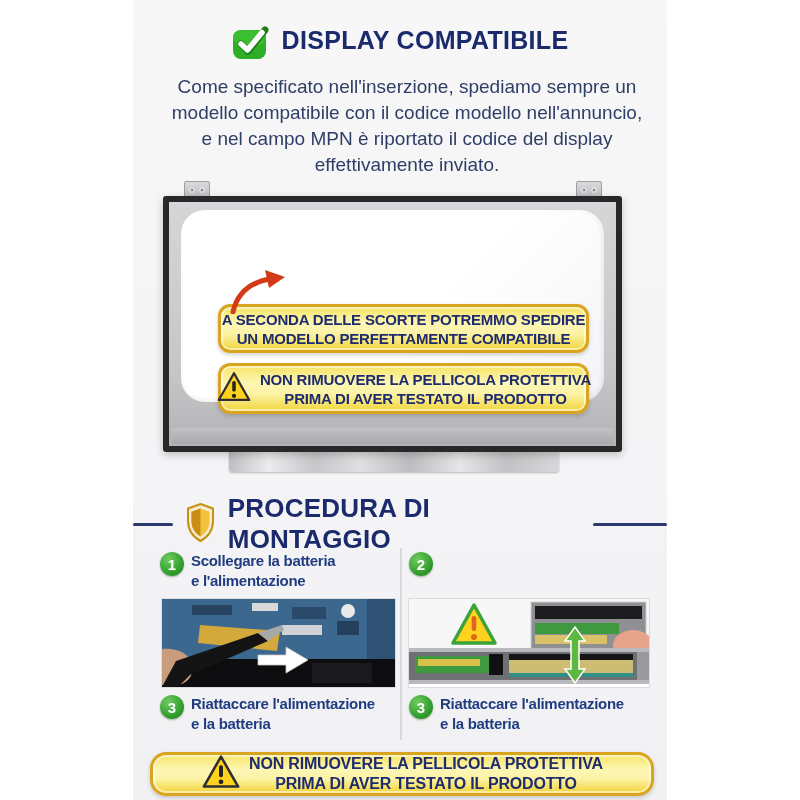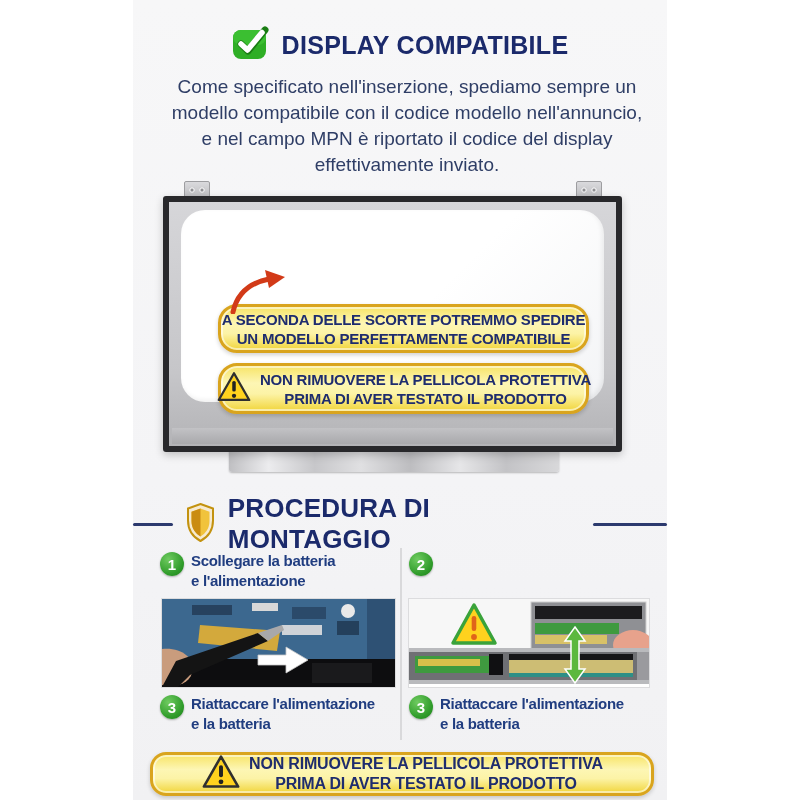--- a/index.html
+++ b/index.html
@@ -3,21 +3,21 @@
 <meta charset="utf-8">
 <style>
   * { margin:0; padding:0; box-sizing:border-box; }
   html,body { background:#ffffff; }
   body { font-family:"Liberation Sans", sans-serif; }
   .canvas { position:relative; width:800px; height:800px; background:#ffffff; overflow:hidden; margin:0 auto; }
   .content { position:absolute; left:133px; top:0; width:534px; height:800px;
              background:linear-gradient(180deg,#f7f7f8 0%,#f4f4f6 60%,#f1f1f3 100%); }
 
   
-  .header { position:absolute; top:26px; left:0; width:100%; display:flex; align-items:center; justify-content:center; gap:13px; }
+  .header { position:absolute; top:26px; left:0; width:100%; display:flex; align-items:flex-start; justify-content:center; gap:13px; }
   .header-title { color:#1b2a6b; font-weight:bold; font-size:25px; letter-spacing:.3px; }
 
   
   .intro { position:absolute; top:74px; left:7px; width:100%; text-align:center;
            color:#2f3e66; font-size:19px; line-height:26px; }
   .intro span { display:block; }
 
   
   .bracket { position:absolute; top:181px; width:26px; height:17px; background:linear-gradient(#dadadd,#bebec1);
              border:1px solid #9d9da0; border-radius:2px; z-index:0; display:flex; align-items:center; justify-content:center; gap:4px; }
@@ -29,21 +29,21 @@
   .panel { position:absolute; left:30px; top:196px; width:459px; height:256px; z-index:1;
            background:linear-gradient(180deg,#d6d6d9 0%,#c6c6c9 70%,#b3b3b6 100%);
            border:6px solid #28282b; border-radius:3px; box-shadow:0 3px 8px rgba(0,0,0,.22); }
   .screen { position:absolute; left:12px; top:8px; right:12px; bottom:44px;
             background:linear-gradient(135deg,#ffffff 55%,#f3f4f6 100%); border-radius:24px;
             box-shadow:inset -2px -2px 5px rgba(0,0,0,.07); }
   .panel-bottom-band { position:absolute; left:3px; right:3px; bottom:2px; height:16px;
             background:linear-gradient(#c2c2c5,#a9a9ac); }
 
   
-  .yellow-banner { position:absolute; z-index:2; border:3px solid #d9a41e; border-radius:19px;
+  .yellow-banner { position:absolute; z-index:2; border:3px solid #d9a41e; border-radius:12px;
             background:linear-gradient(180deg,#f7e467 0%,#fdf6b4 38%,#fcf3a6 62%,#f1d53b 100%);
             box-shadow:0 2px 4px rgba(0,0,0,.18), inset 0 0 0 2px rgba(255,255,255,.55);
             display:flex; align-items:center; justify-content:center; gap:8px; }
   .banner-text { font-weight:bold; color:#1e2c6e; font-size:15px; line-height:19px; text-align:center; letter-spacing:-.2px; }
   .banner-text span { display:block; white-space:nowrap; }
   .banner-stock { left:85px; top:304px; width:371px; height:49px; }
   .banner-film  { left:85px; top:363px; width:371px; height:51px; padding:0 6px; }
   .red-arrow { position:absolute; left:92px; top:270px; z-index:3; }
 
   

